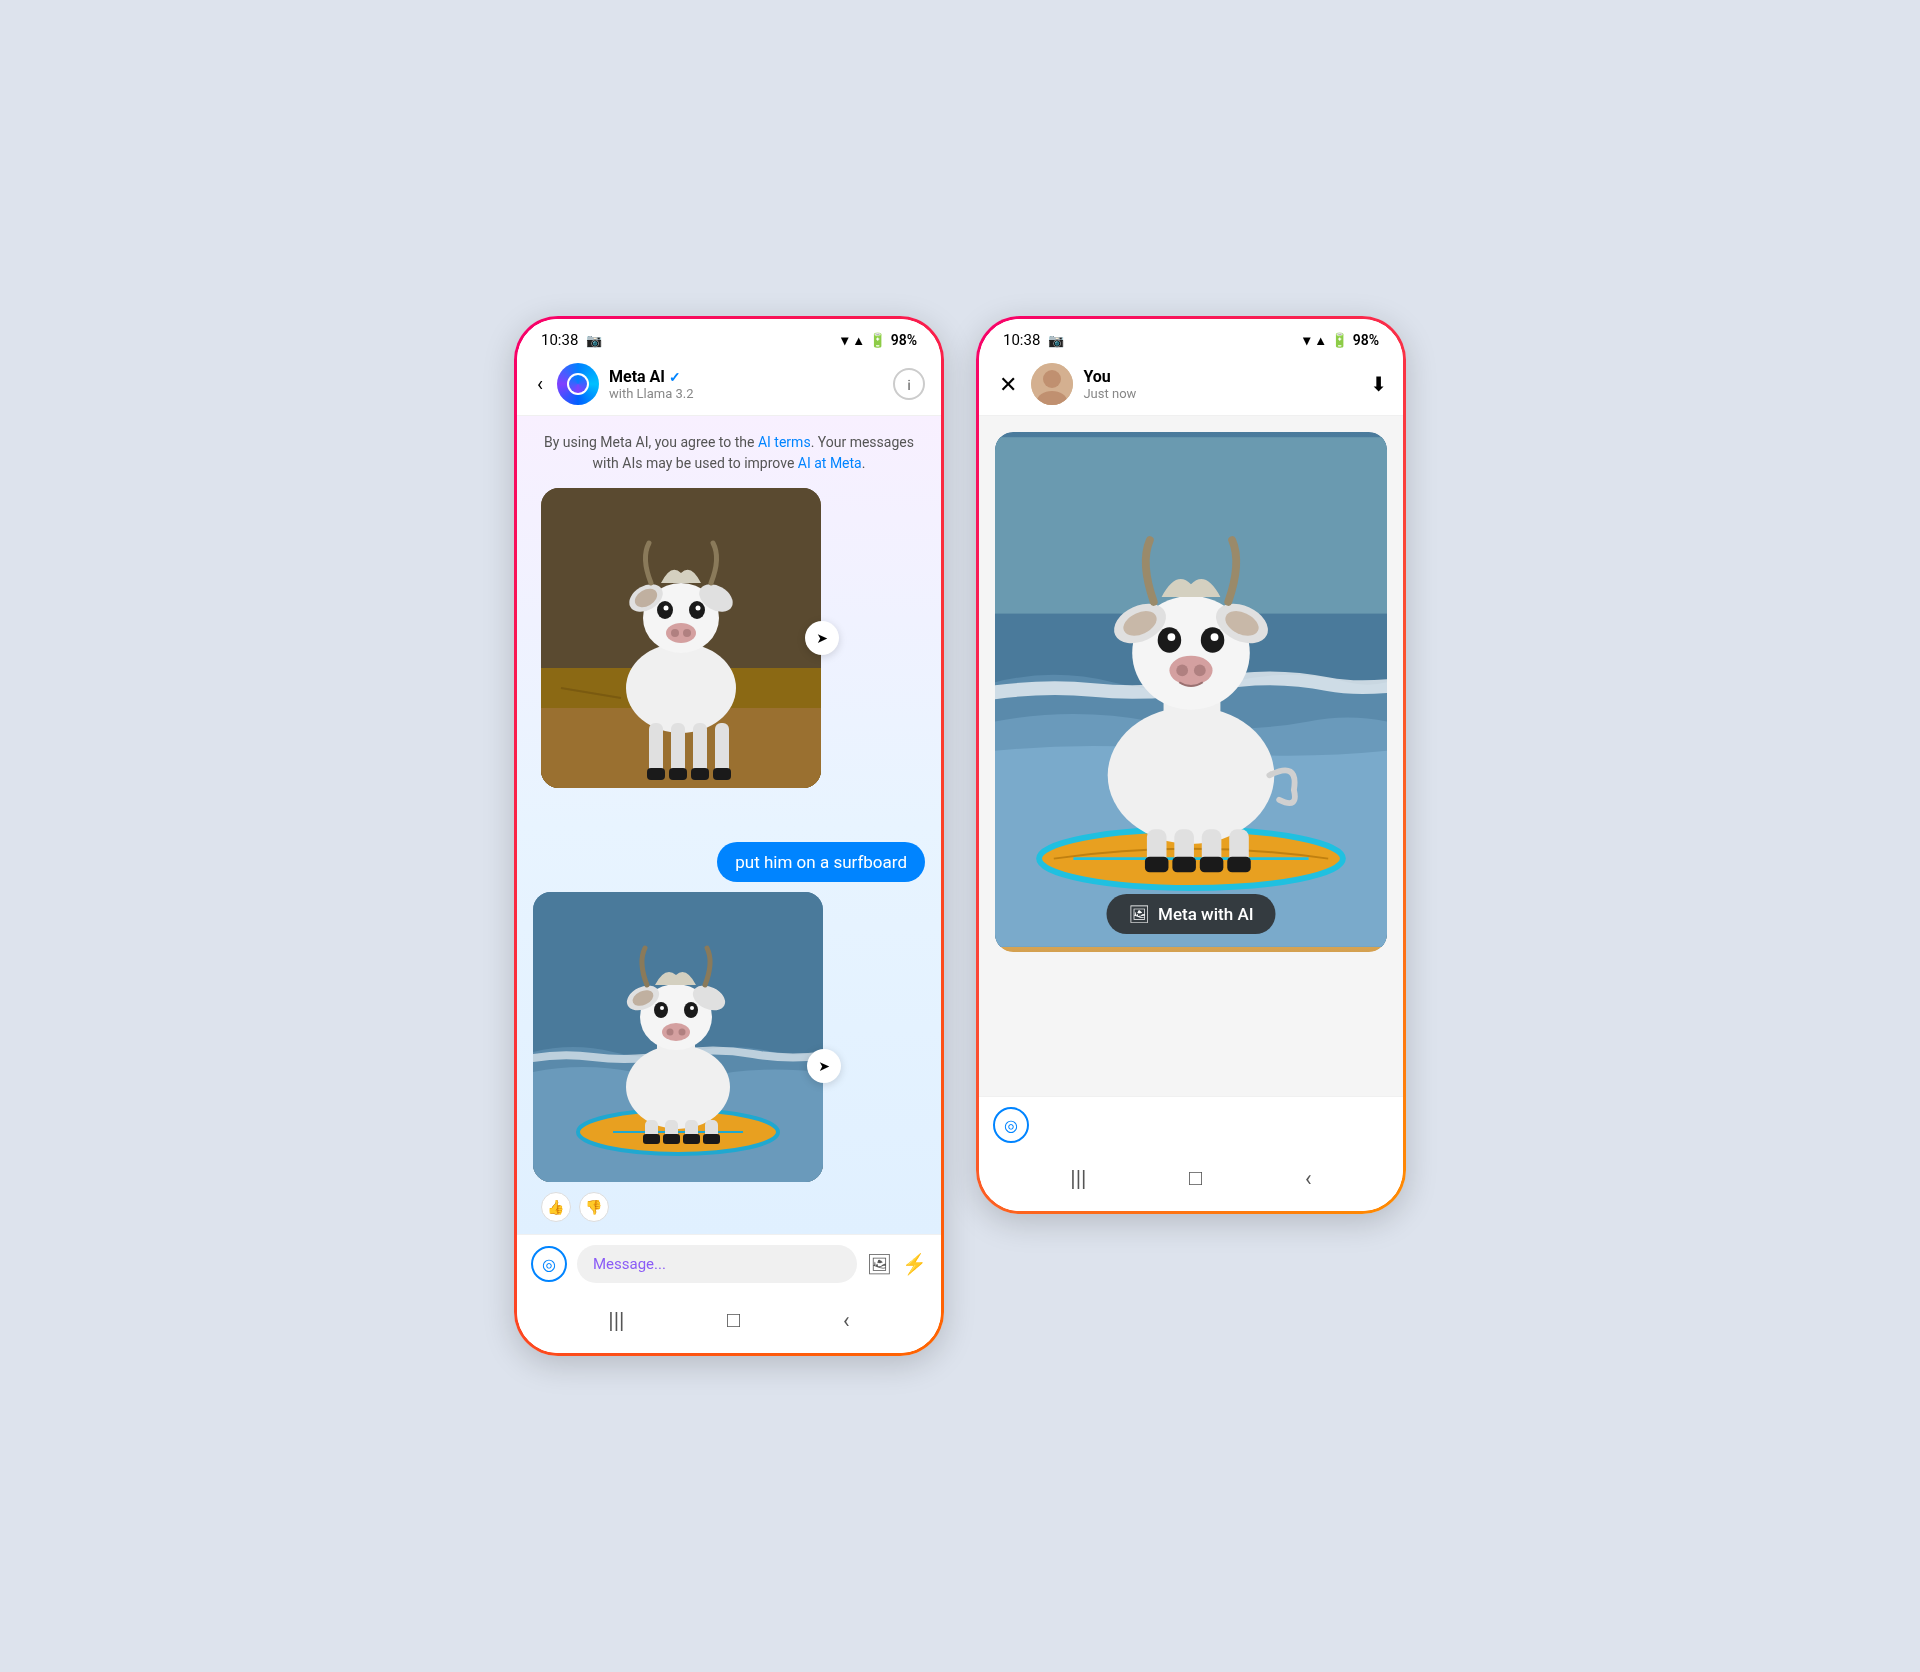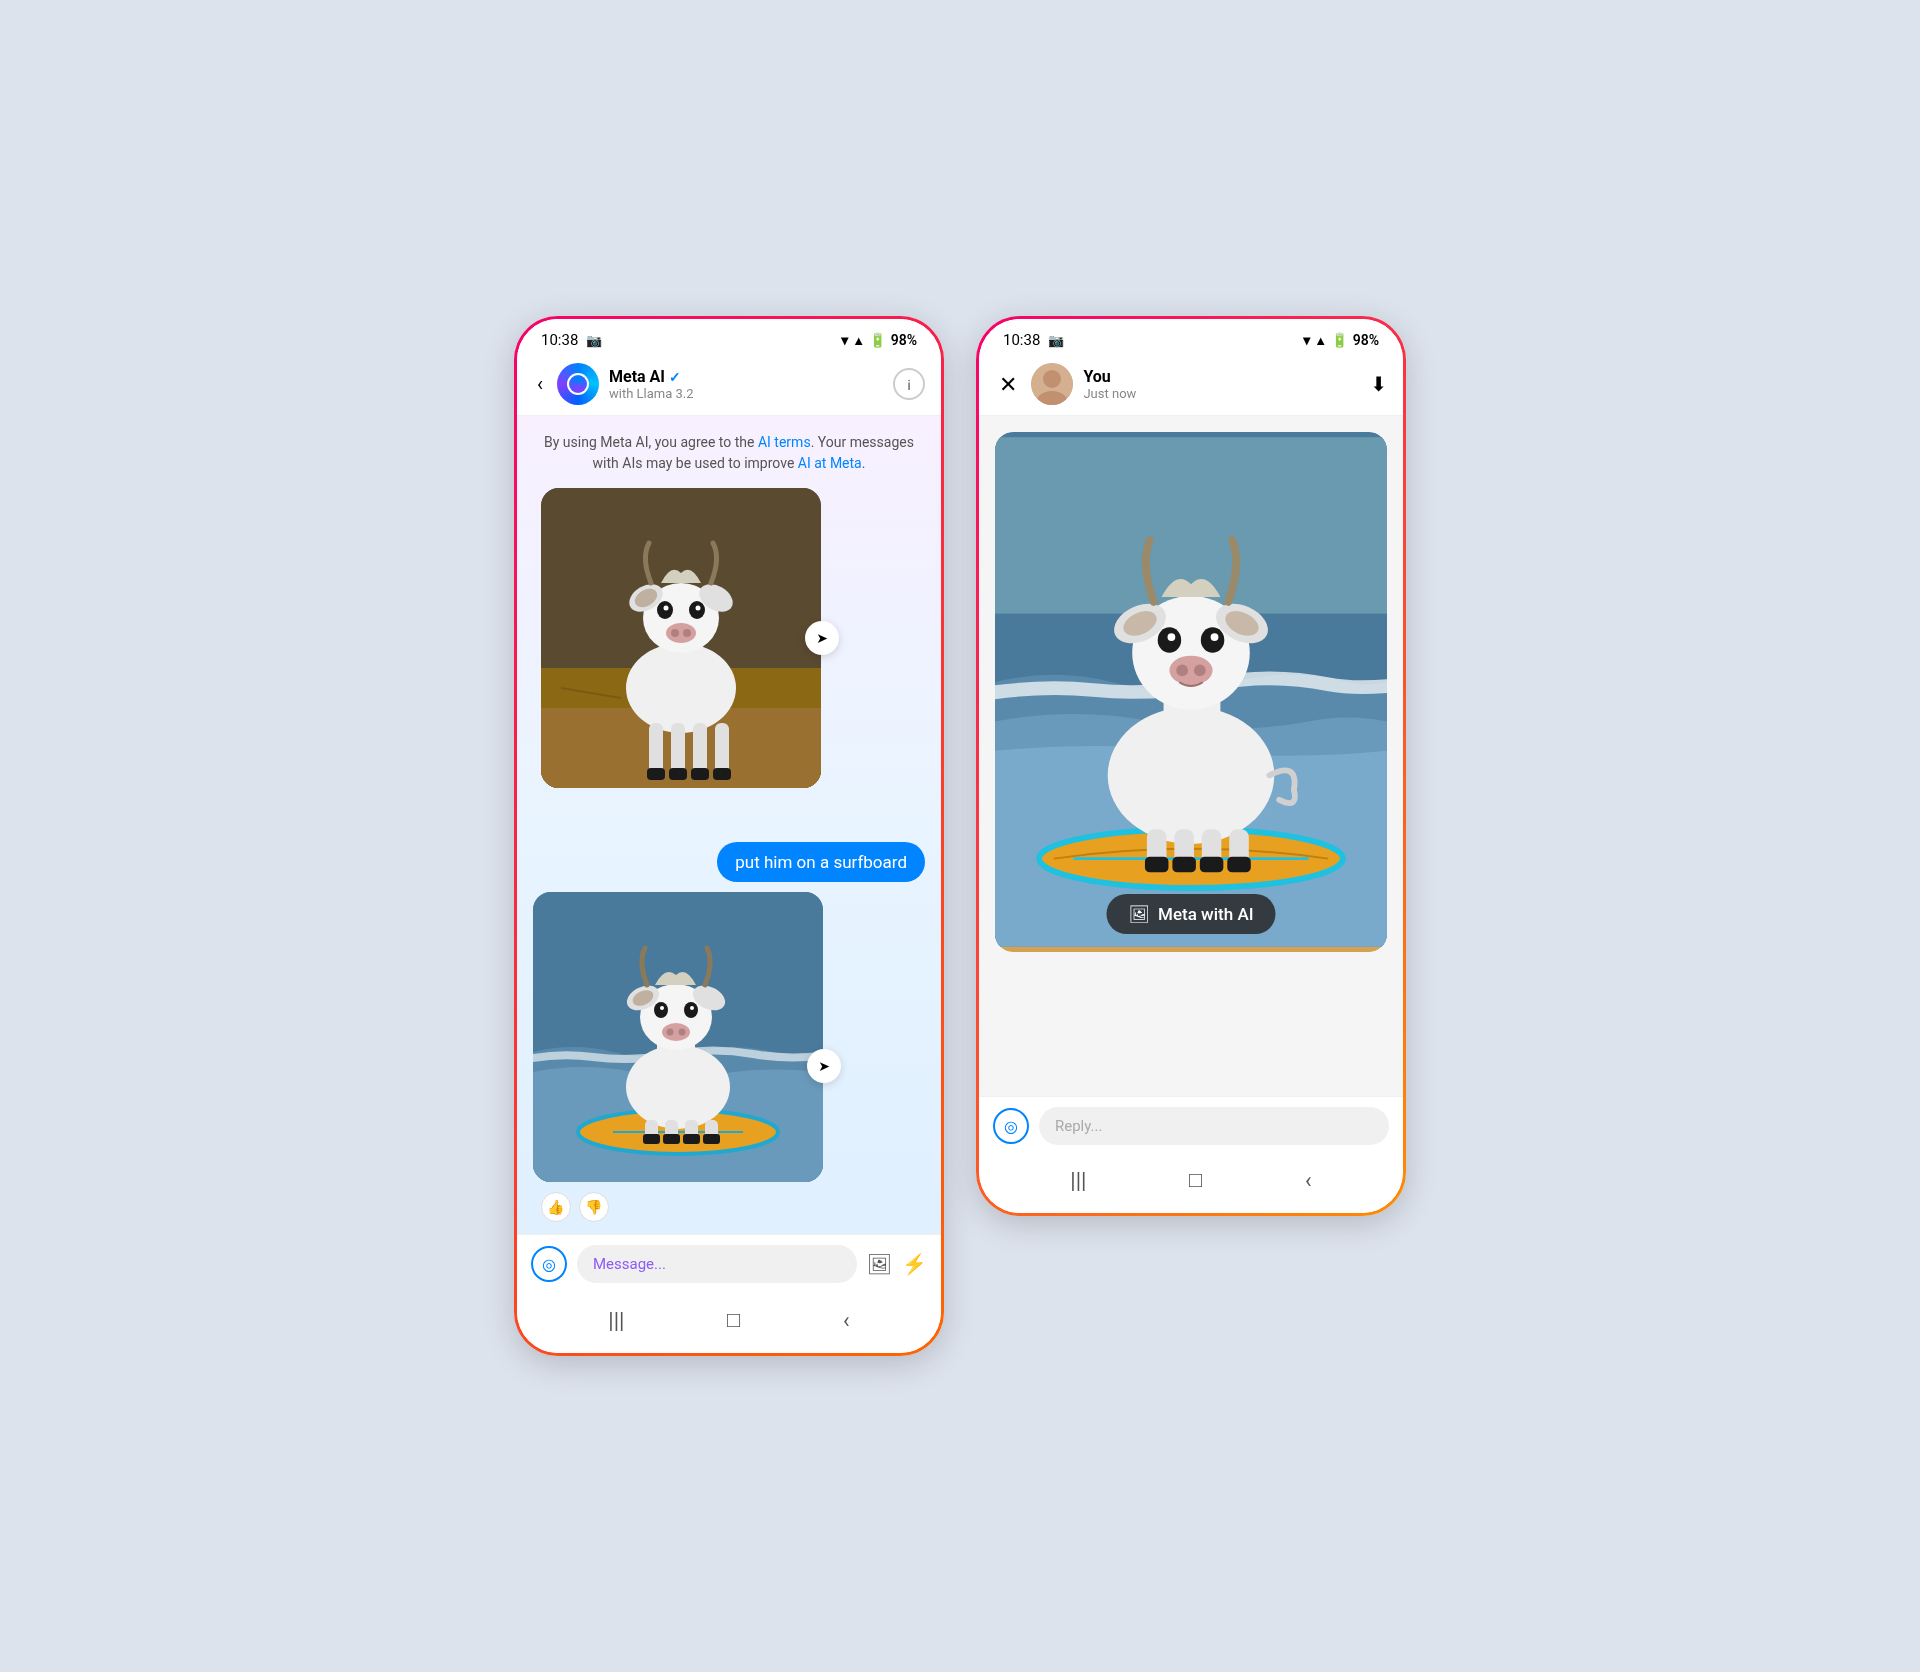--- a/index.html
+++ b/index.html
@@ -715,21 +715,20 @@
               <span>Meta with AI</span>
             </div>
           </div>
         </div>
       </div>
 
       <div class="right-reply-bar">
         <div class="input-camera">
           <span>◎</span>
         </div>
-        <div class="reply-field" style="color:#aaa;">Reply...</div>
       </div>
 
       <div class="nav-bar">
         <div class="nav-btn">|||</div>
         <div class="nav-btn">□</div>
         <div class="nav-btn">‹</div>
       </div>
     </div>
   </div>
 

